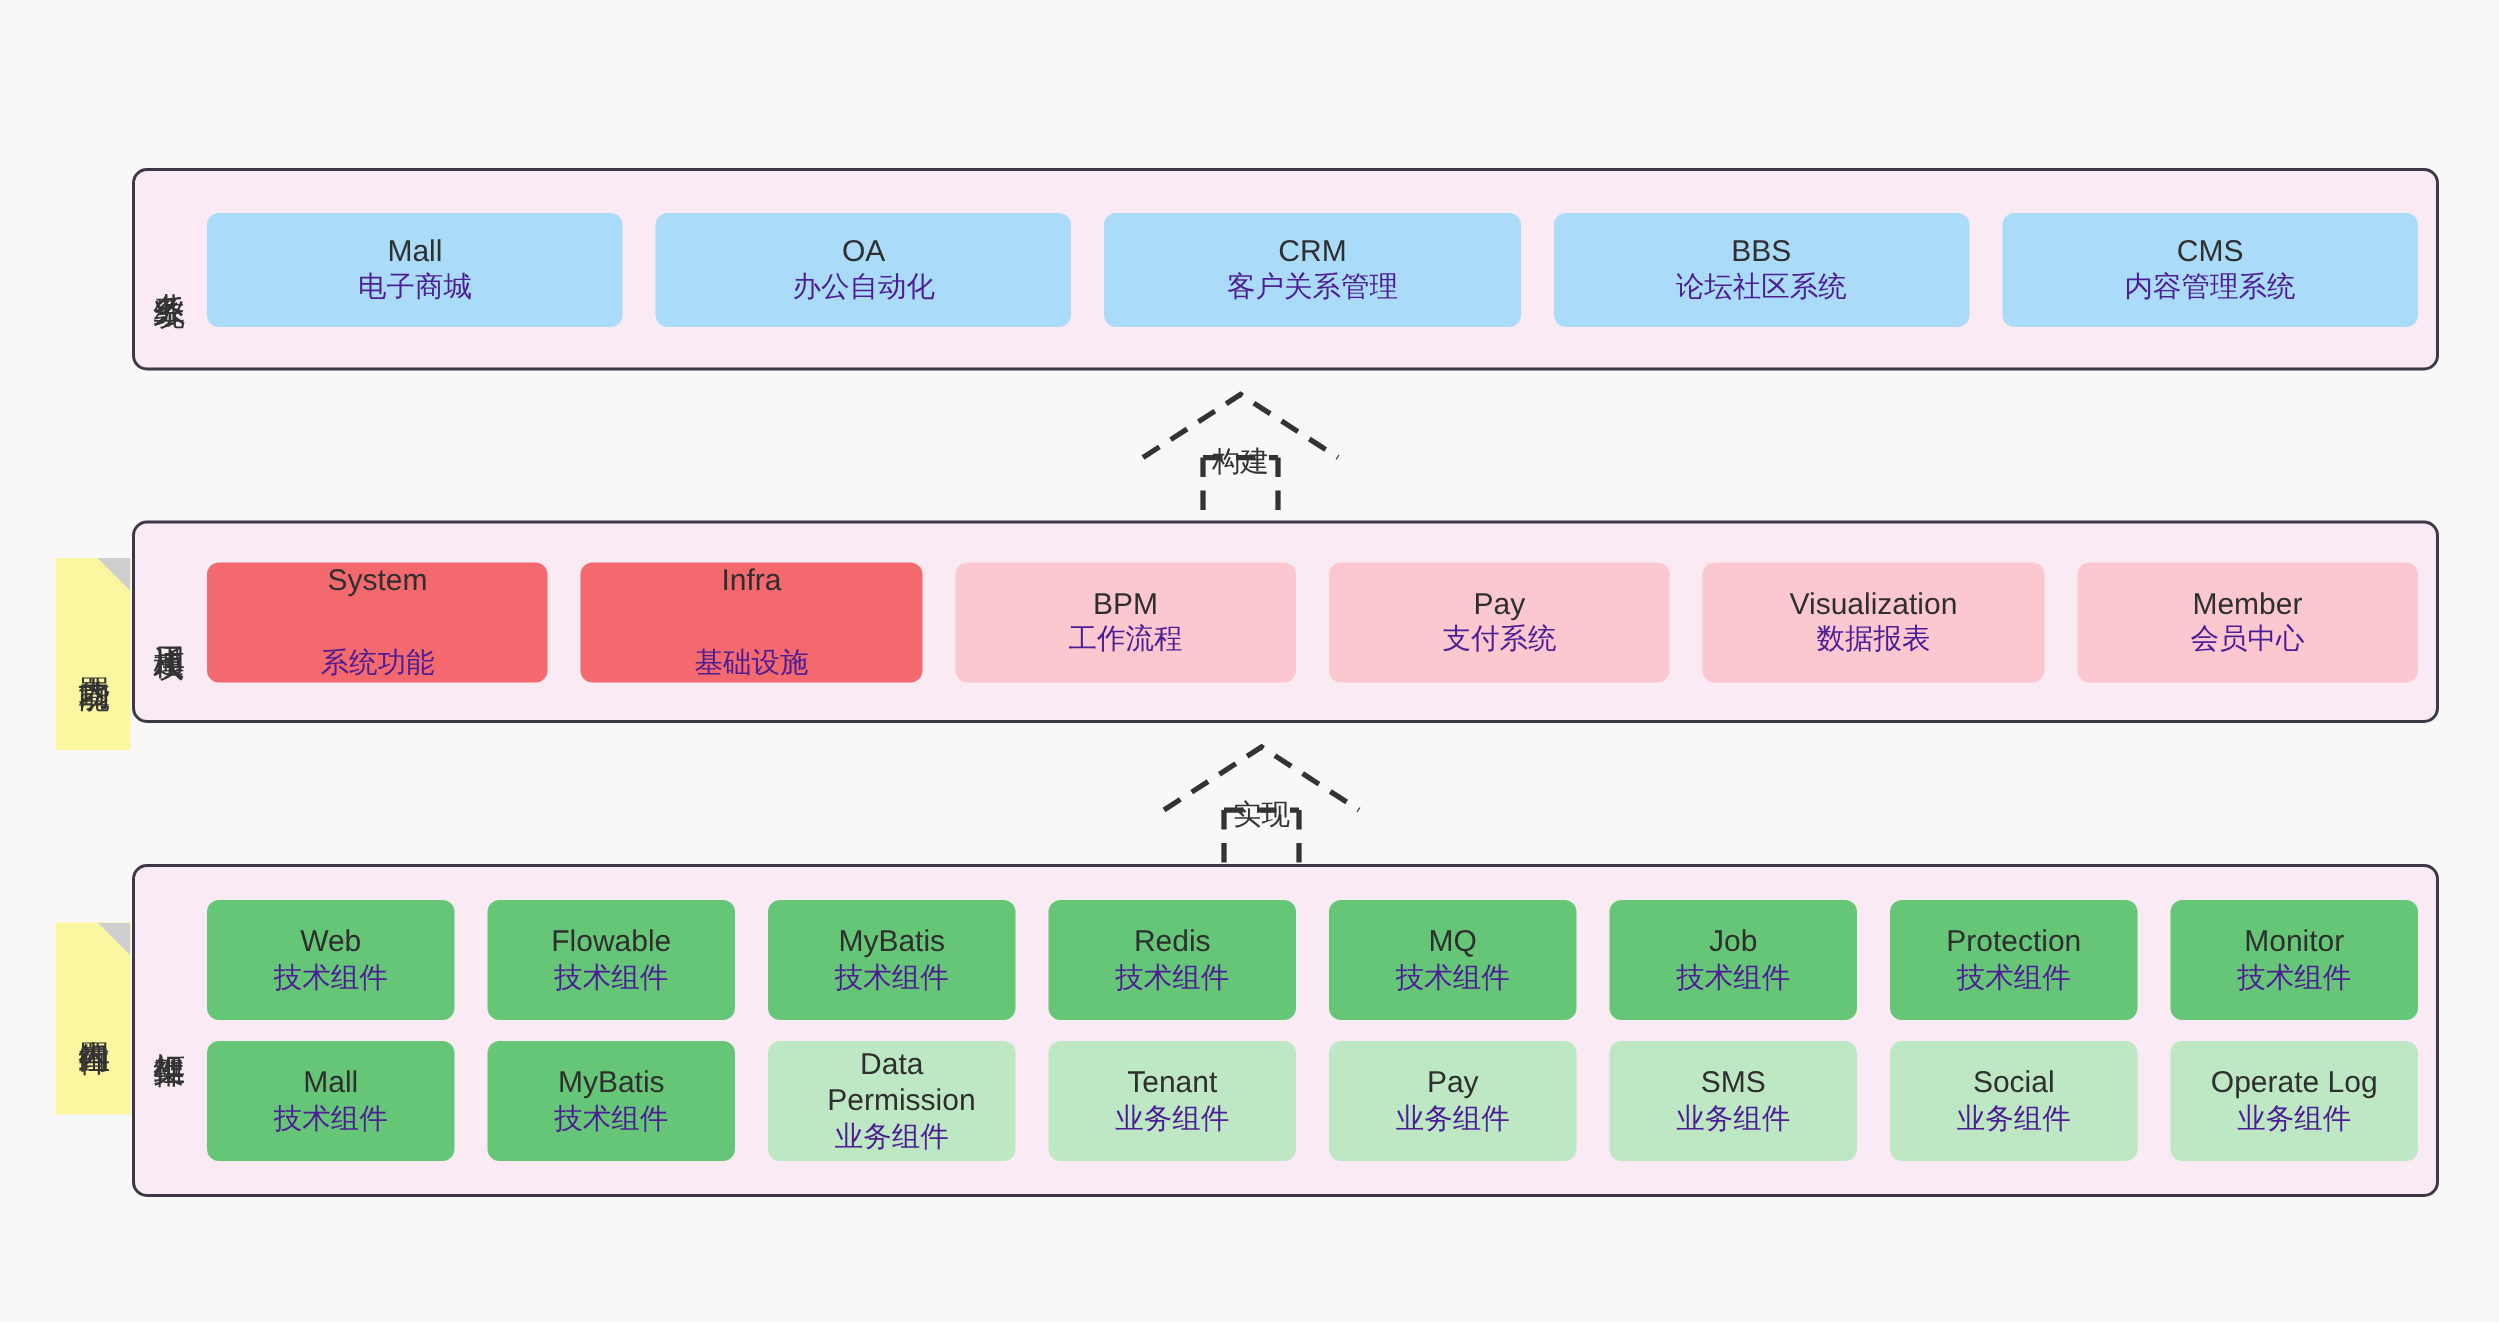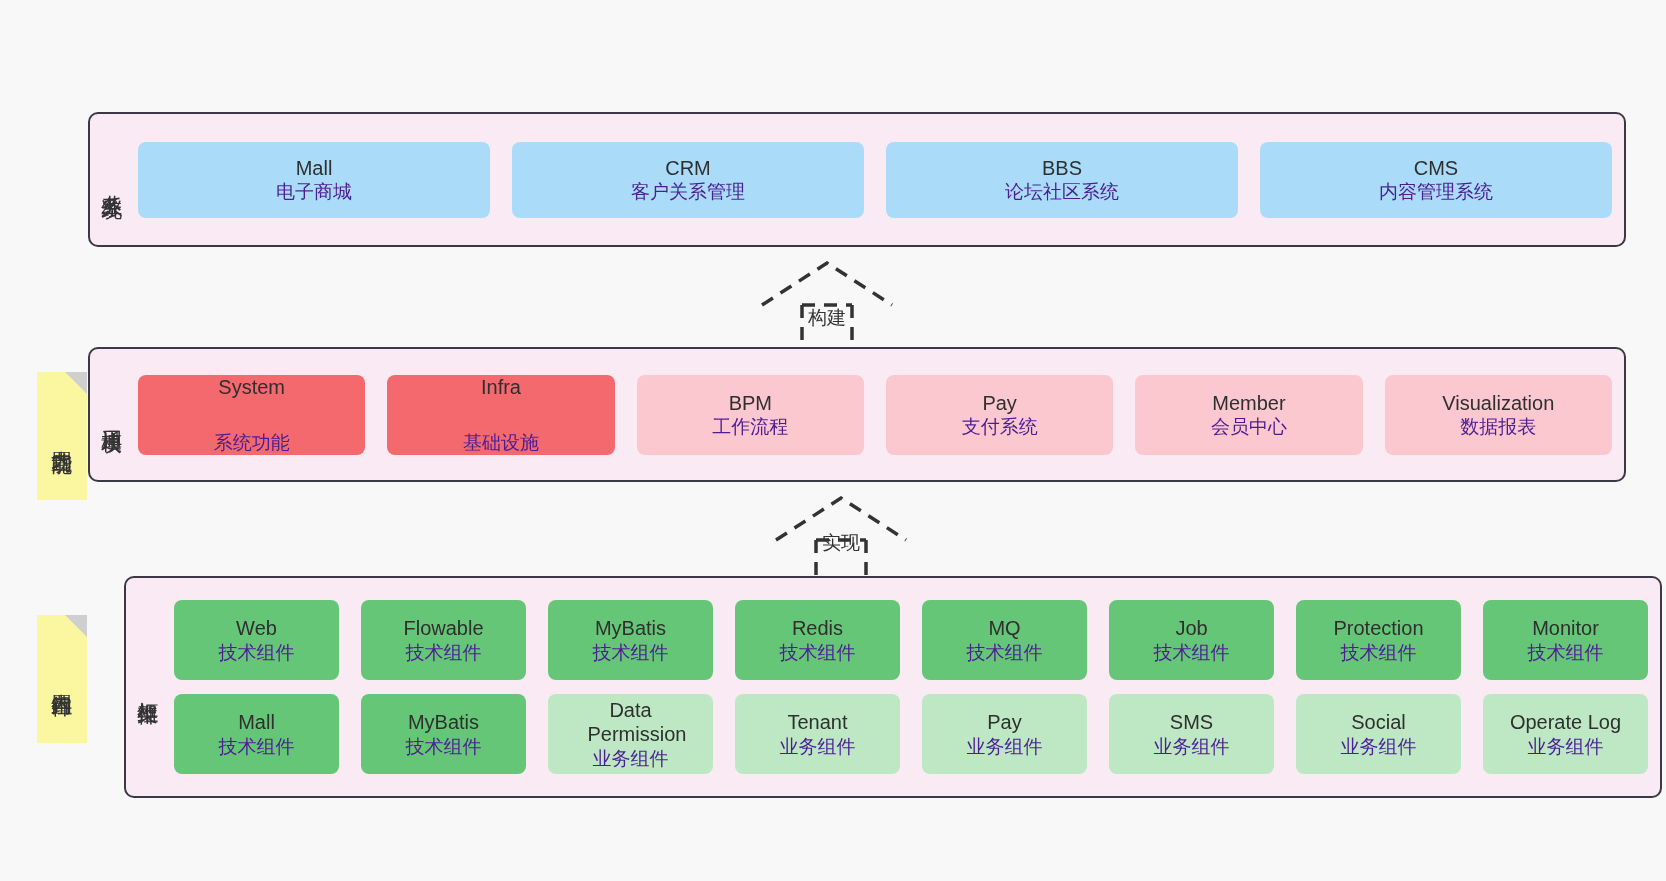--- a/index.html
+++ b/index.html
@@ -139,41 +139,45 @@
 
   <div class="layer" id="layer-business-systems" style="left:88px; top:112px; width:1538px; height:135px;">
     <div class="layer-title">业务系统</div>
     <div class="layer-body">
       <div class="row" style="height:76px;">
         <div class="card blue">
           <span class="en">Mall</span>
           <span class="cn">电子商城</span>
         </div>
         <div class="card blue">
+          <span class="en">OA</span>
+          <span class="cn">办公自动化</span>
+        </div>
+        <div class="card blue">
           <span class="en">CRM</span>
           <span class="cn">客户关系管理</span>
         </div>
         <div class="card blue">
           <span class="en">BBS</span>
           <span class="cn">论坛社区系统</span>
         </div>
         <div class="card blue">
           <span class="en">CMS</span>
           <span class="cn">内容管理系统</span>
         </div>
       </div>
     </div>
   </div>
 
   <div class="arrow" style="left:752px; top:255px; width:150px; height:95px;">
     <svg width="150" height="95" viewBox="0 0 150 95">
       <path d="M 10 50 L 75 8 L 140 50" fill="none" stroke="#333333" stroke-width="3.5" stroke-dasharray="13 9" stroke-linecap="butt"></path>
       <path d="M 50 50 L 50 95 M 50 50 L 100 50 M 100 50 L 100 95" fill="none" stroke="#333333" stroke-width="3.5" stroke-dasharray="13 9" stroke-linecap="butt"></path>
     </svg>
-    <span class="arrow-label" style="left:56px; top:40px;margin-top:10px;">构建</span>
+    <span class="arrow-label" style="left:56px; top:40px;">构建</span>
   </div>
 
   <div class="note" style="left:37px; top:372px; width:50px; height:128px;">
     <span class="fold"></span>
     <span>内置功能</span>
   </div>
 
   <div class="layer" id="layer-common-modules" style="left:88px; top:347px; width:1538px; height:135px;">
     <div class="layer-title">通用模块</div>
     <div class="layer-body">
@@ -188,45 +192,45 @@
         </div>
         <div class="card pink">
           <span class="en">BPM</span>
           <span class="cn">工作流程</span>
         </div>
         <div class="card pink">
           <span class="en">Pay</span>
           <span class="cn">支付系统</span>
         </div>
         <div class="card pink">
+          <span class="en">Visualization</span>
+          <span class="cn">数据报表</span>
+        </div>
+        <div class="card pink">
           <span class="en">Member</span>
           <span class="cn">会员中心</span>
-        </div>
-        <div class="card pink">
-          <span class="en">Visualization</span>
-          <span class="cn">数据报表</span>
         </div>
       </div>
     </div>
   </div>
 
   <div class="arrow" style="left:766px; top:490px; width:150px; height:95px;">
     <svg width="150" height="95" viewBox="0 0 150 95">
       <path d="M 10 50 L 75 8 L 140 50" fill="none" stroke="#333333" stroke-width="3.5" stroke-dasharray="13 9" stroke-linecap="butt"></path>
       <path d="M 50 50 L 50 95 M 50 50 L 100 50 M 100 50 L 100 95" fill="none" stroke="#333333" stroke-width="3.5" stroke-dasharray="13 9" stroke-linecap="butt"></path>
     </svg>
     <span class="arrow-label" style="left:56px; top:40px;">实现</span>
   </div>
 
   <div class="note" style="left:37px; top:615px; width:50px; height:128px;">
     <span class="fold"></span>
     <span>内置组件</span>
   </div>
 
-  <div class="layer" id="layer-framework-components" style="left:88px; top:576px; width:1538px; height:222px;margin-left:36px;">
+  <div class="layer" id="layer-framework-components" style="left:88px; top:576px; width:1538px; height:222px;">
     <div class="layer-title">框架组件</div>
     <div class="layer-body">
 
       <div class="row" style="height:80px;">
         <div class="card green">
           <span class="en">Web</span>
           <span class="cn">技术组件</span>
         </div>
         <div class="card green">
           <span class="en">Flowable</span>

